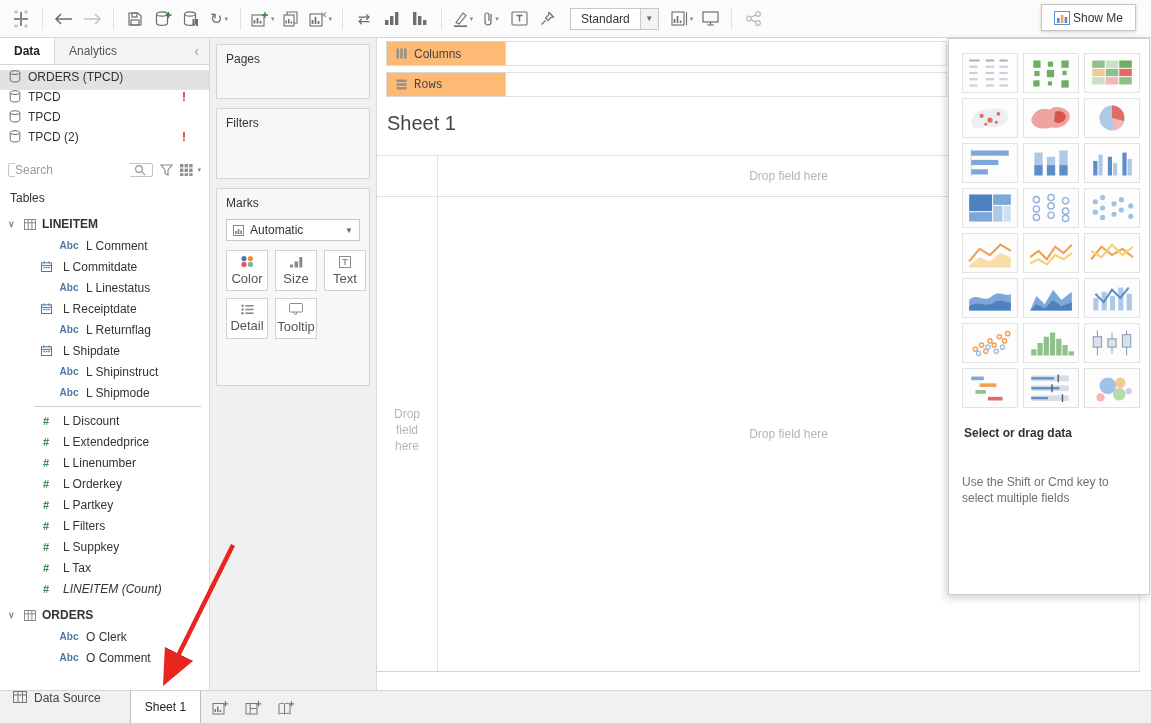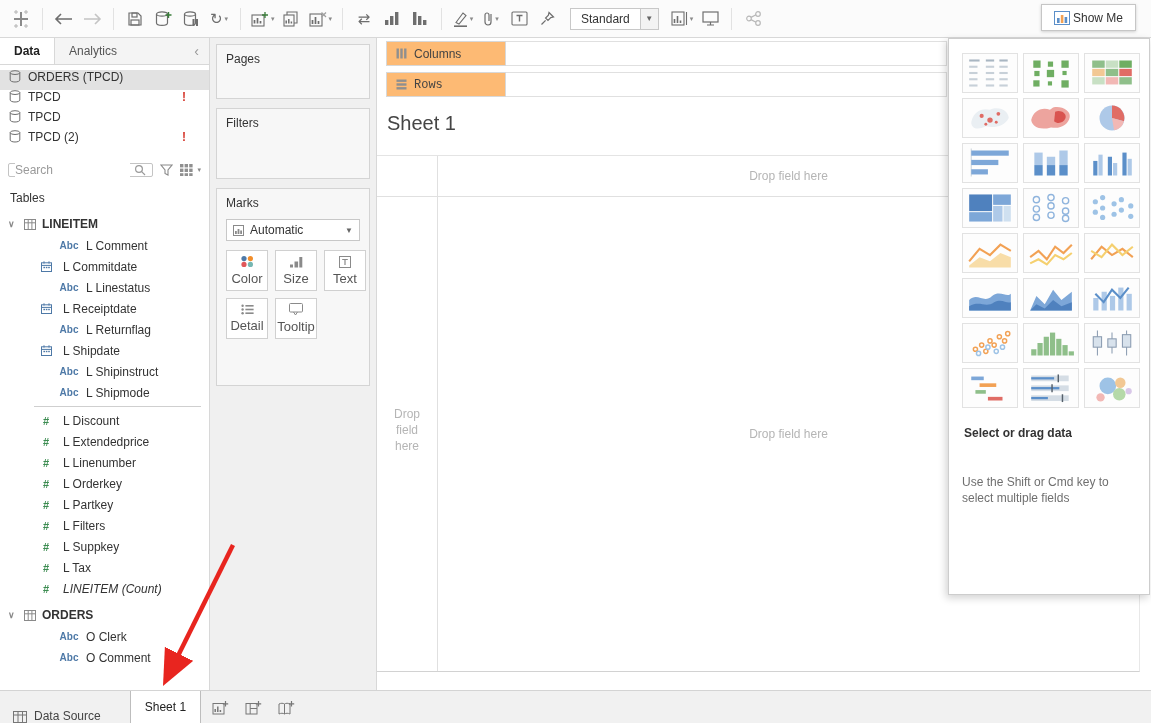--- a/index.html
+++ b/index.html
@@ -115,21 +115,21 @@
   .tiles { display: grid; grid-template-columns: repeat(3, 56px); gap: 5px; }
   .tile { width: 56px; height: 40px; border: 1px solid #e2e2e2; background: #fdfdfd;
     display: flex; align-items: center; justify-content: center; }
   .tile svg { width: 50px; height: 34px; }
   .sm-hint-title { font-weight: bold; color: #333; margin: 18px 2px 8px; }
   .sm-hint-body { color: #6f6f6f; line-height: 16px; width: 165px; margin-top: 34px; }
 
   
   .statusbar { position: absolute; left: 0; right: 0; bottom: 0; height: 33px;
     background: #f1f1f1; border-top: 1px solid #d4d4d4; display: flex; align-items: stretch; }
-  .ds-tab { display: flex; align-items: flex-end; gap: 7px; padding: 0 13px; color: #444; }
+  .ds-tab { display: flex; align-items: flex-start; gap: 7px; padding: 0 13px; color: #444; }
   .sheet-tabs { display: flex; align-items: stretch; margin-left: 16px; }
   .sheet-tab { display: flex; align-items: center; padding: 0 14px; color: #222; }
   .sheet-tab.active { background: #fff; border-left: 1px solid #bdbdbd;
     border-right: 1px solid #bdbdbd; }
   .sb-btn { width: 28px; display: flex; align-items: center; justify-content: center;
     color: #666; margin-left: 5px; }
 
   .arrow-overlay { position: absolute; left: 0; top: 0; width: 1151px; height: 723px;
     pointer-events: none; z-index: 40; }
 </style>

